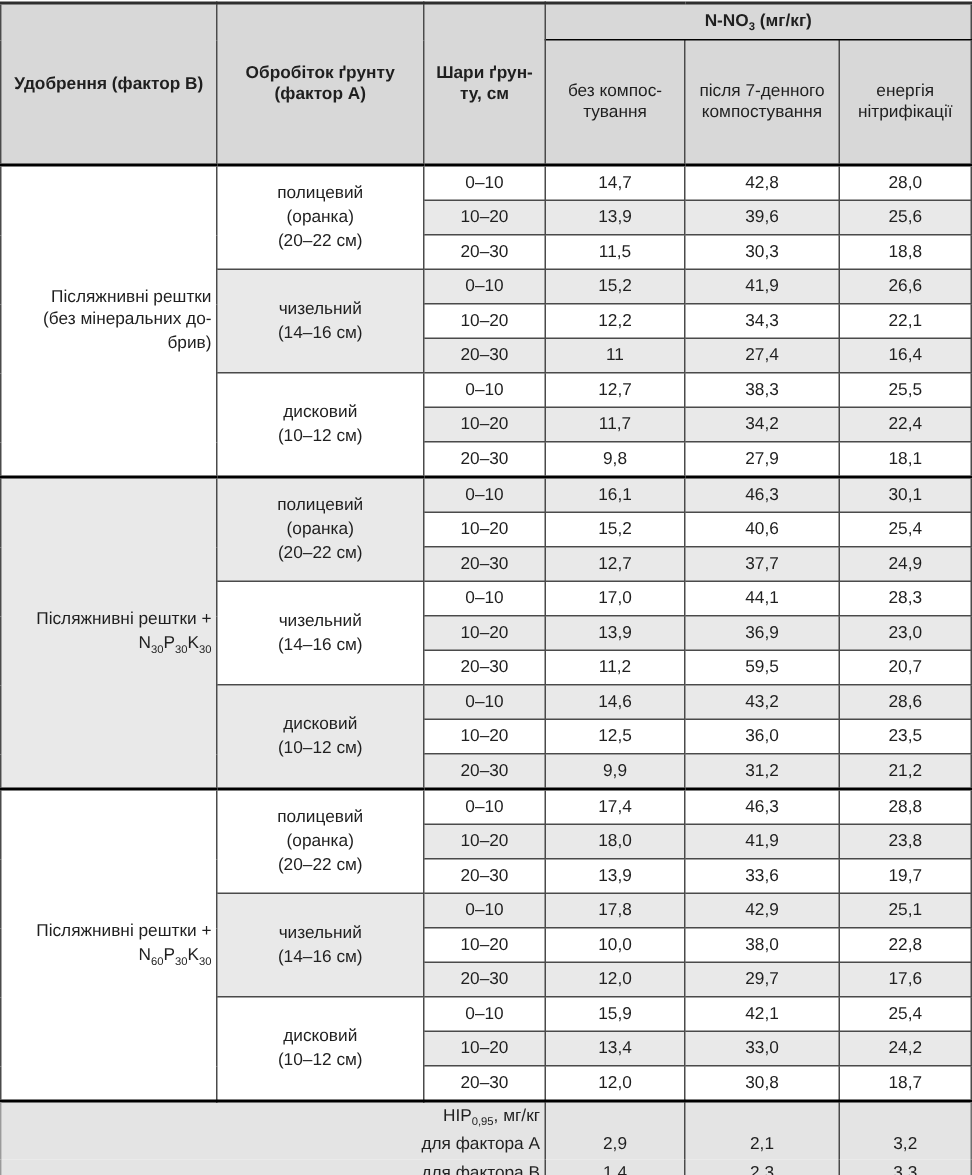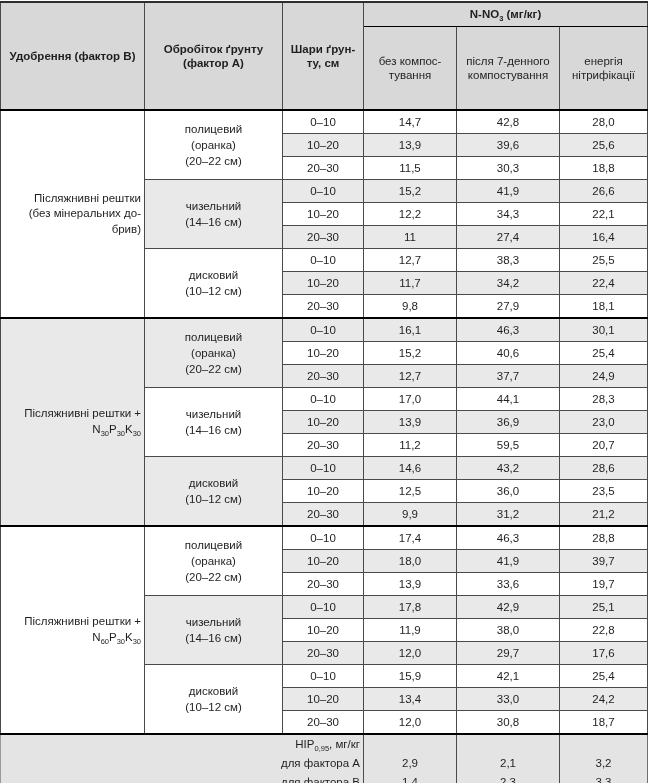--- a/index.html
+++ b/index.html
@@ -229,39 +229,39 @@
 (20–22 см)</td>
       <td class="w">0–10</td>
       <td class="w">17,4</td>
       <td class="w">46,3</td>
       <td class="w">28,8</td>
     </tr>
     <tr class="dr">
       <td class="g">10–20</td>
       <td class="g">18,0</td>
       <td class="g">41,9</td>
-      <td class="g">39,7</td>
+      <td class="g">23,8</td>
     </tr>
     <tr class="dr">
       <td class="w">20–30</td>
       <td class="w">13,9</td>
       <td class="w">33,6</td>
       <td class="w">19,7</td>
     </tr>
     <tr class="dr">
       <td rowspan="3" class="till pre g">чизельний
 (14–16 см)</td>
       <td class="g">0–10</td>
       <td class="g">17,8</td>
       <td class="g">42,9</td>
       <td class="g">25,1</td>
     </tr>
     <tr class="dr">
       <td class="w">10–20</td>
-      <td class="w">11,9</td>
+      <td class="w">10,0</td>
       <td class="w">38,0</td>
       <td class="w">22,8</td>
     </tr>
     <tr class="dr">
       <td class="g">20–30</td>
       <td class="g">12,0</td>
       <td class="g">29,7</td>
       <td class="g">17,6</td>
     </tr>
     <tr class="dr">

